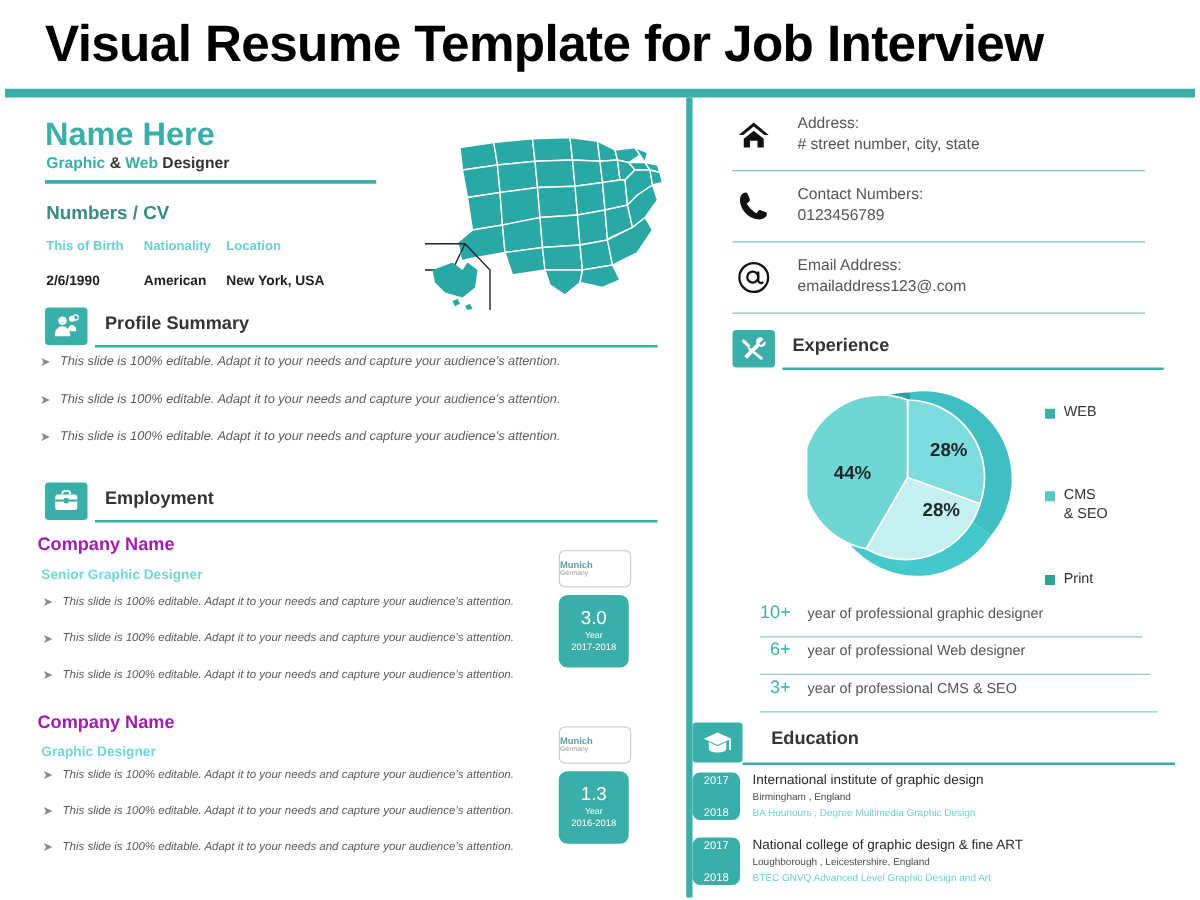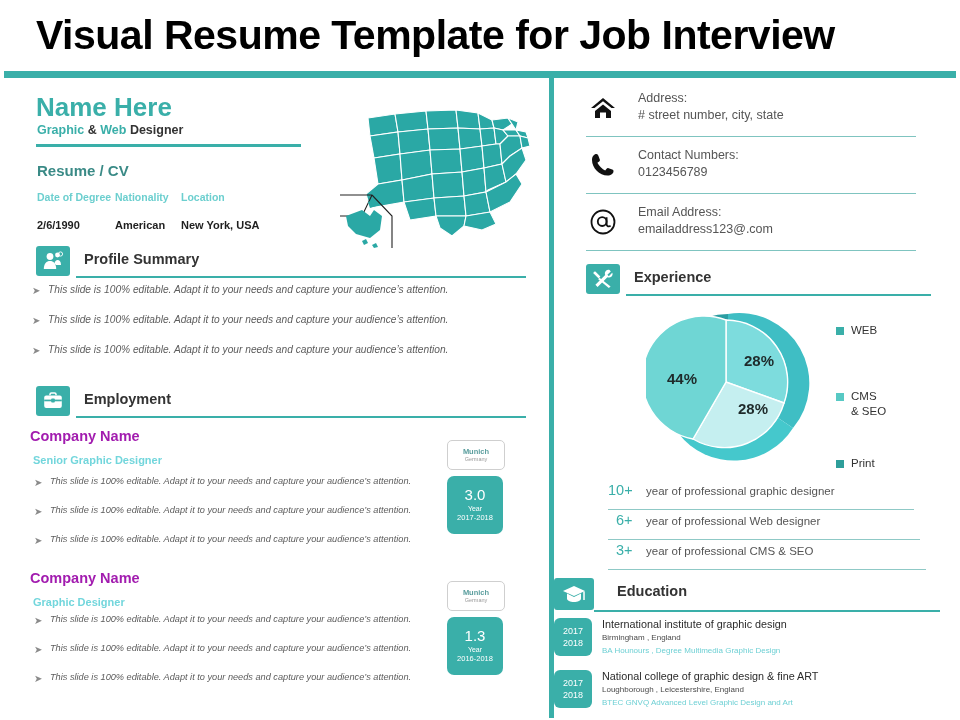--- a/index.html
+++ b/index.html
@@ -100,21 +100,21 @@
   .company {
     position:absolute; font-size:14.5px; font-weight:700; color:#a21caf;
   }
   .role {
     position:absolute; font-size:11px; font-weight:700; color:#72d6dc;
   }
 
   .city-badge {
     position:absolute; width:56px; height:28px;
     border:1px solid #cfcfcf; border-radius:5px; background:#fff;
-    display:flex; flex-direction:column; align-items:center; justify-content:center;
+    display:flex; flex-direction:column; align-items:flex-start; justify-content:center;
   }
   .city-badge .c1 { font-size:7.5px; color:#5b9e9e; font-weight:700; line-height:1.1; }
   .city-badge .c2 { font-size:5.5px; color:#9a9a9a; line-height:1.2; }
 
   .year-badge {
     position:absolute; width:56px; height:58px;
     background:#3aafa9; border-radius:7px;
     display:flex; flex-direction:column; align-items:center; justify-content:center;
     color:#ffffff;
   }
@@ -167,21 +167,21 @@
   .expbar .erule {
     position:absolute; left:0; bottom:0; height:1px; background:#8fc9c6;
   }
 
   
   .edu-list { position:absolute; left:0px; top:540px; width:400px; }
   .edu-item { position:relative; height:52px; }
   .edu-badge {
     position:absolute; left:0; top:0; width:38px; height:38px;
     background:#3aafa9; border-radius:6px; color:#fff;
-    display:flex; flex-direction:column; align-items:center; justify-content:center;
+    display:flex; flex-direction:column; align-items:center; justify-content:space-between;
   }
   .edu-badge span { font-size:9px; line-height:1.35; }
   .edu-t1 { position:absolute; left:48px; top:0px; font-size:10.8px; font-weight:400; color:#2b2b2b; }
   .edu-t2 { position:absolute; left:48px; top:15px; font-size:8px; color:#4a4a4a; }
   .edu-t3 { position:absolute; left:48px; top:28px; font-size:8px; color:#6ed0d4; }
 </style>
 </head>
 <body>
 
 <div class="slide">
@@ -190,25 +190,25 @@
   <div class="title-rule"></div>
   <div class="vdivider"></div>
 
   <div class="left">
 
     <div class="name-here">Name Here</div>
     <div class="subtitle">
       <span class="g">Graphic</span><span class="amp"> &amp; </span><span class="w">Web</span><span class="d"> Designer</span>
     </div>
     <div class="name-rule"></div>
-    <div class="resume-cv">Resume / CV</div>
+    <div class="resume-cv">Numbers / CV</div>
 
     <div class="meta">
       <div class="meta-row head">
-        <span class="m1">Date of Degree</span>
+        <span class="m1">This of Birth</span>
         <span class="m2">Nationality</span>
         <span class="m3">Location</span>
       </div>
       <div class="meta-row val">
         <span class="m1">2/6/1990</span>
         <span class="m2">American</span>
         <span class="m3">New York, USA</span>
       </div>
     </div>
 

